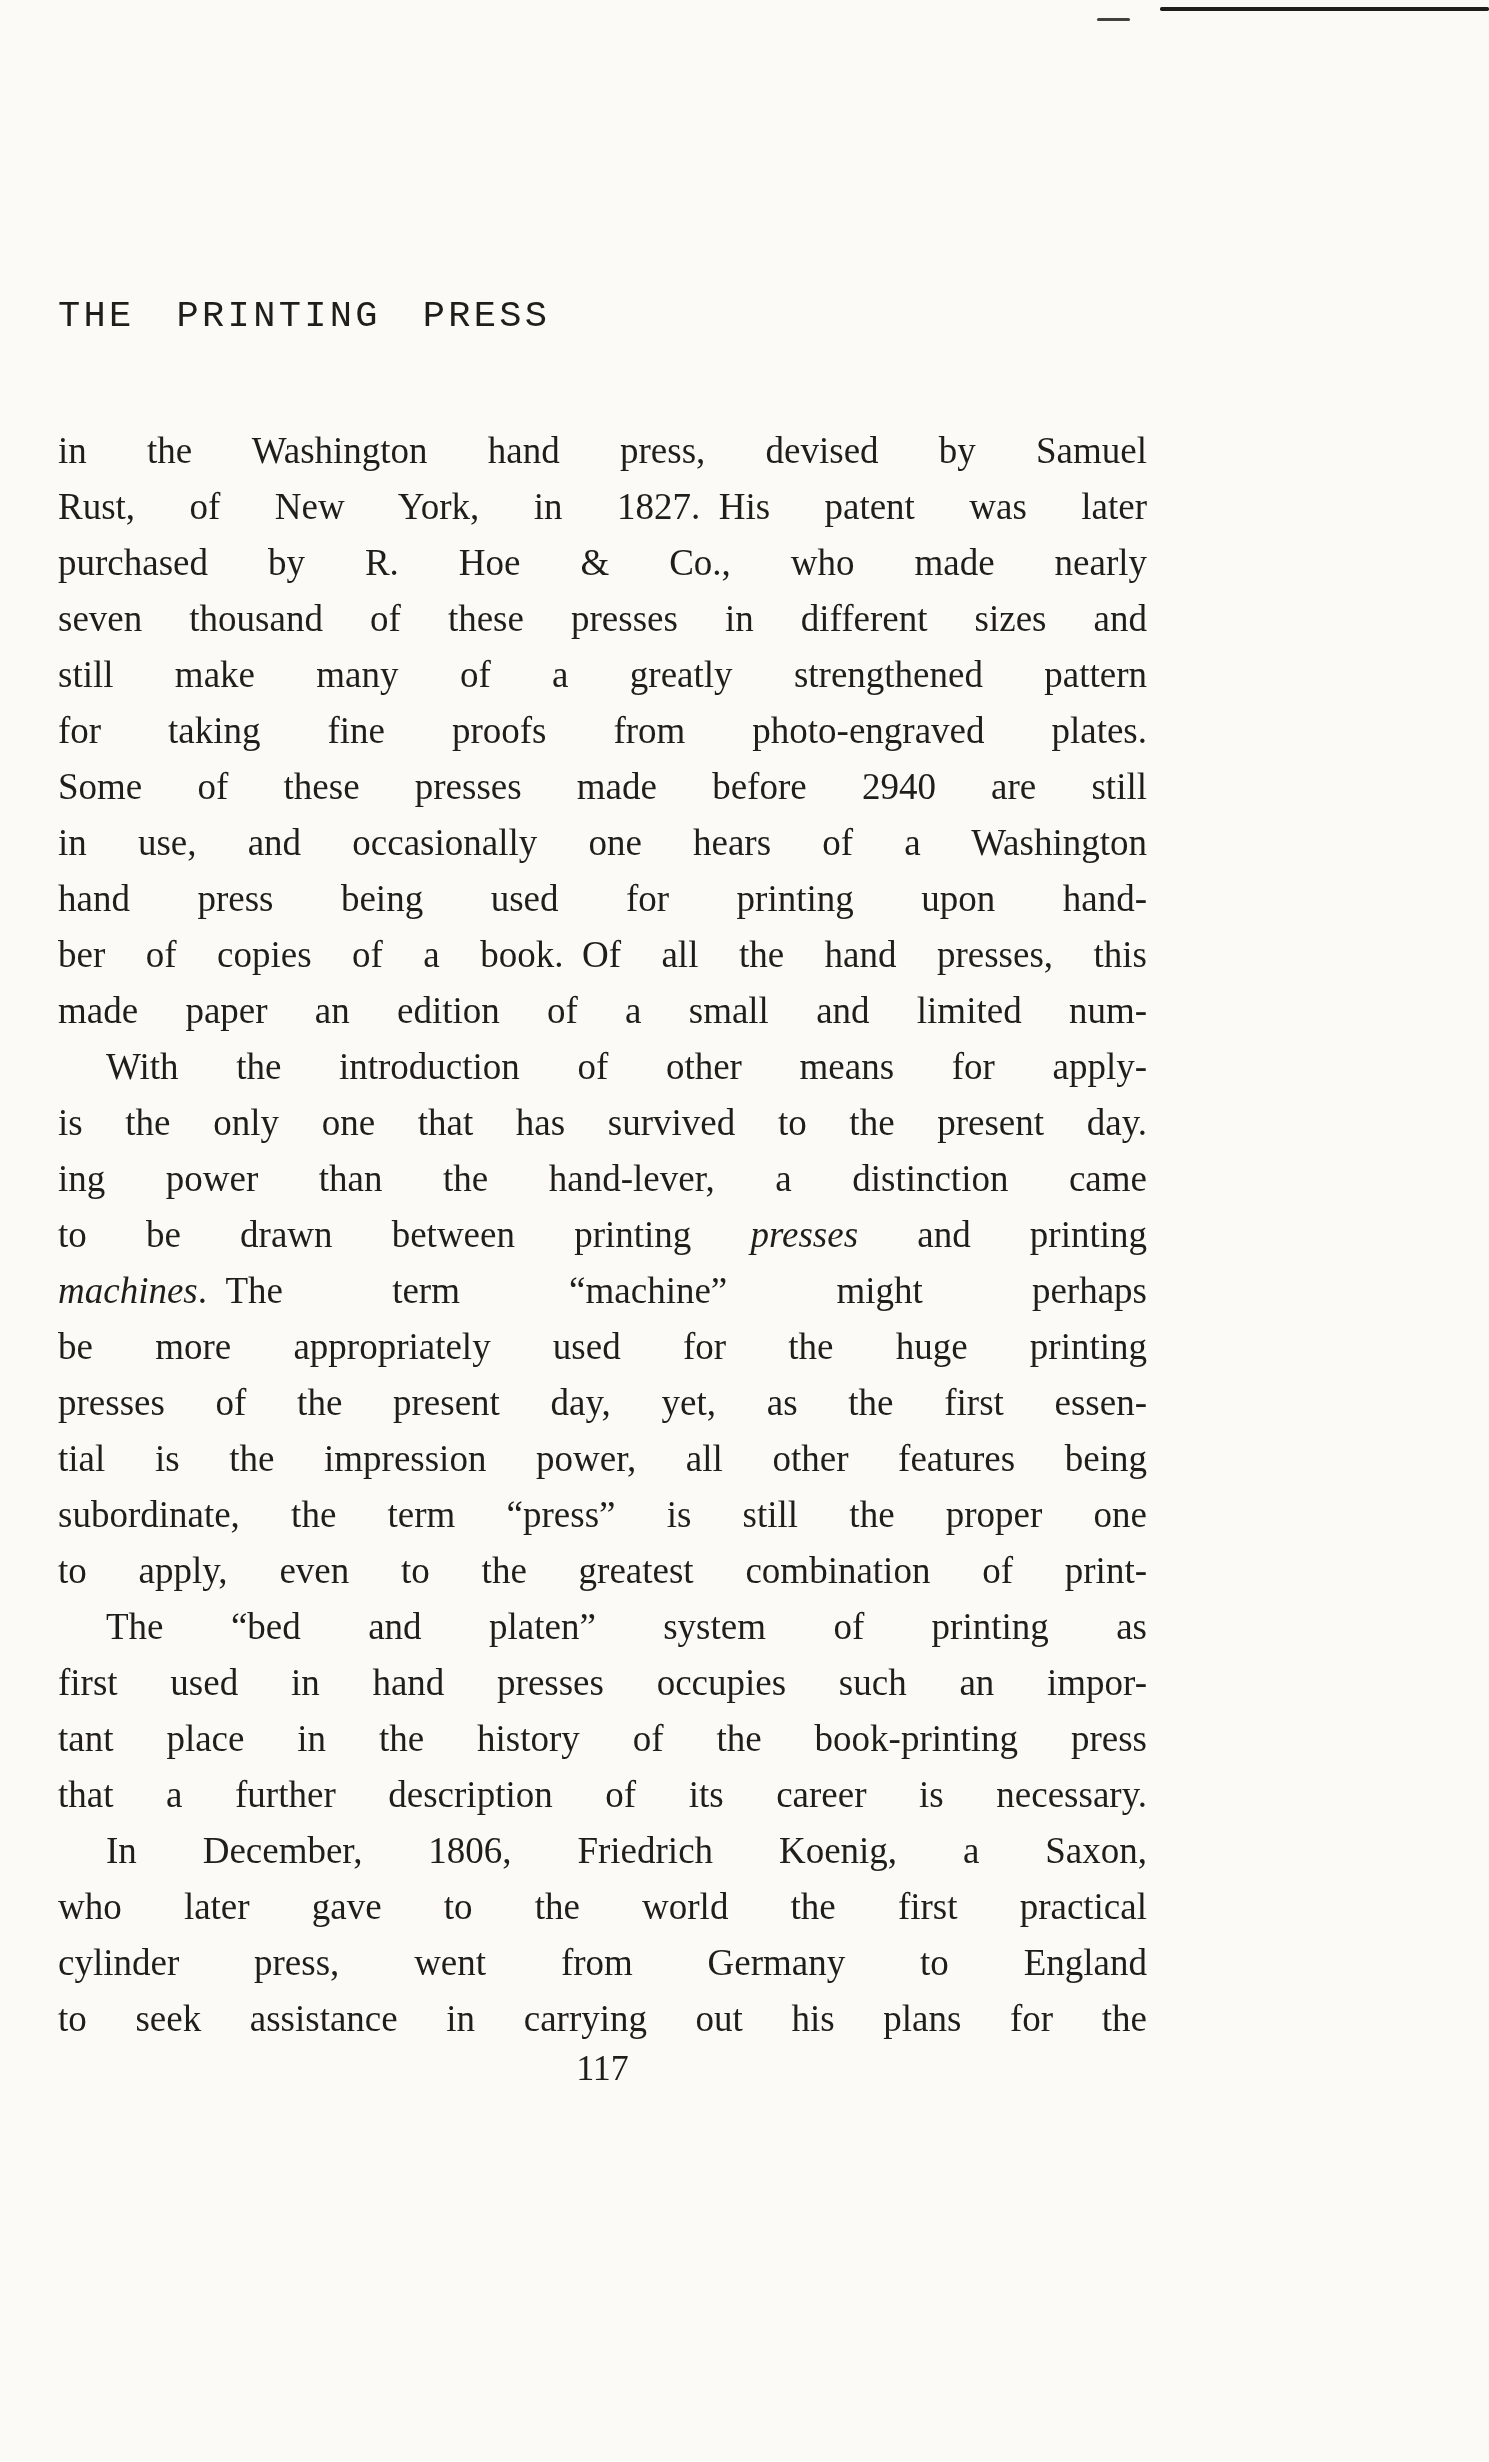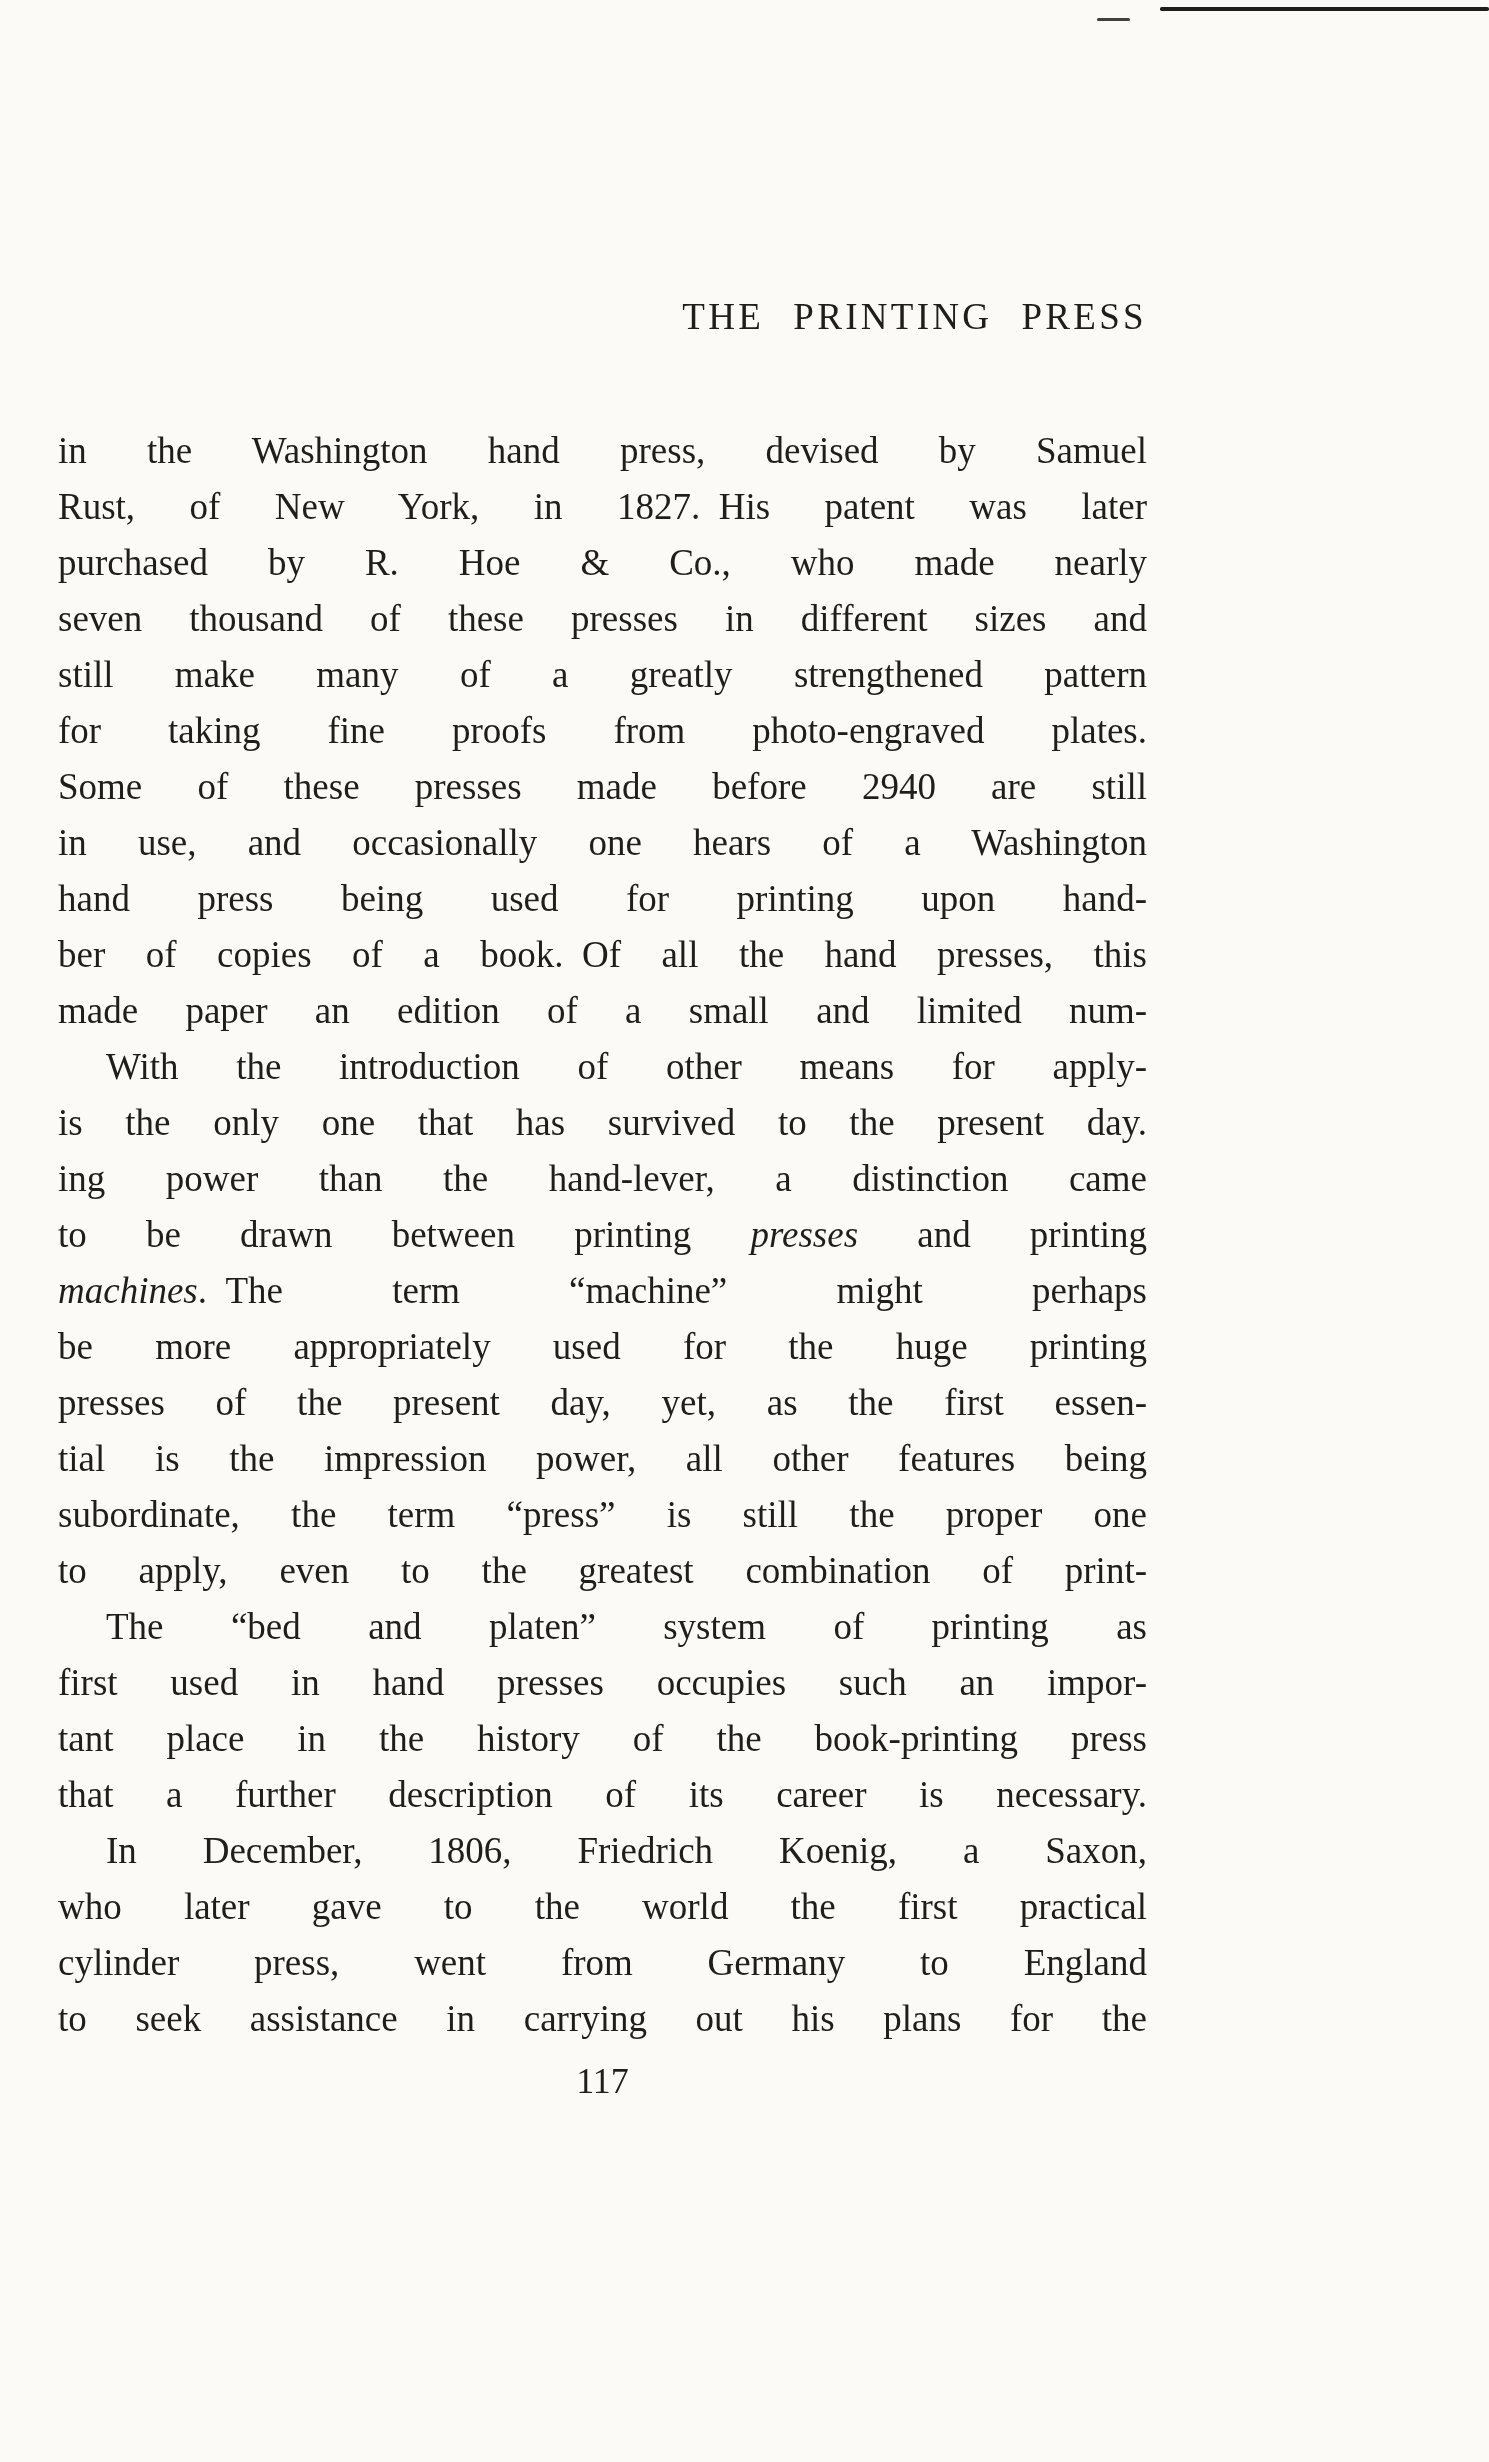--- a/index.html
+++ b/index.html
@@ -29,25 +29,26 @@
     opacity: .85;
   }
   .artifact.rule {
     left: 1160px; top: 6.6px; width: 329px; height: 4.1px;
   }
   .running-title {
     position: absolute;
     top: 295px;
     left: 58px;
     width: 1089px;
-    text-align: right;
+    text-align: left;
     font-size: 37px;
     line-height: 43px;
     letter-spacing: 3.3px;
     word-spacing: 16.6px;
+    font-family: Liberation Mono, monospace;
   }
   .text-block {
     position: absolute;
     top: 375px;
     left: 58px;
     width: 1089px;
     font-size: 37px;
     line-height: 56px;
     margin-top: 48px;
   }
@@ -68,21 +69,20 @@
     font-style: italic;
   }
   .page-number {
     position: absolute;
     top: 2043px;
     left: 58px;
     width: 1089px;
     text-align: center;
     font-size: 36px;
     line-height: 50px;
-    margin-top: 13px;
   }
 </style>
 </head>
 <body style="--paper: #fbfaf6; --ink: #201e1b;">
 
 <div class="page">
 
   <div class="artifact dash"></div>
   <div class="artifact rule"></div>
 

